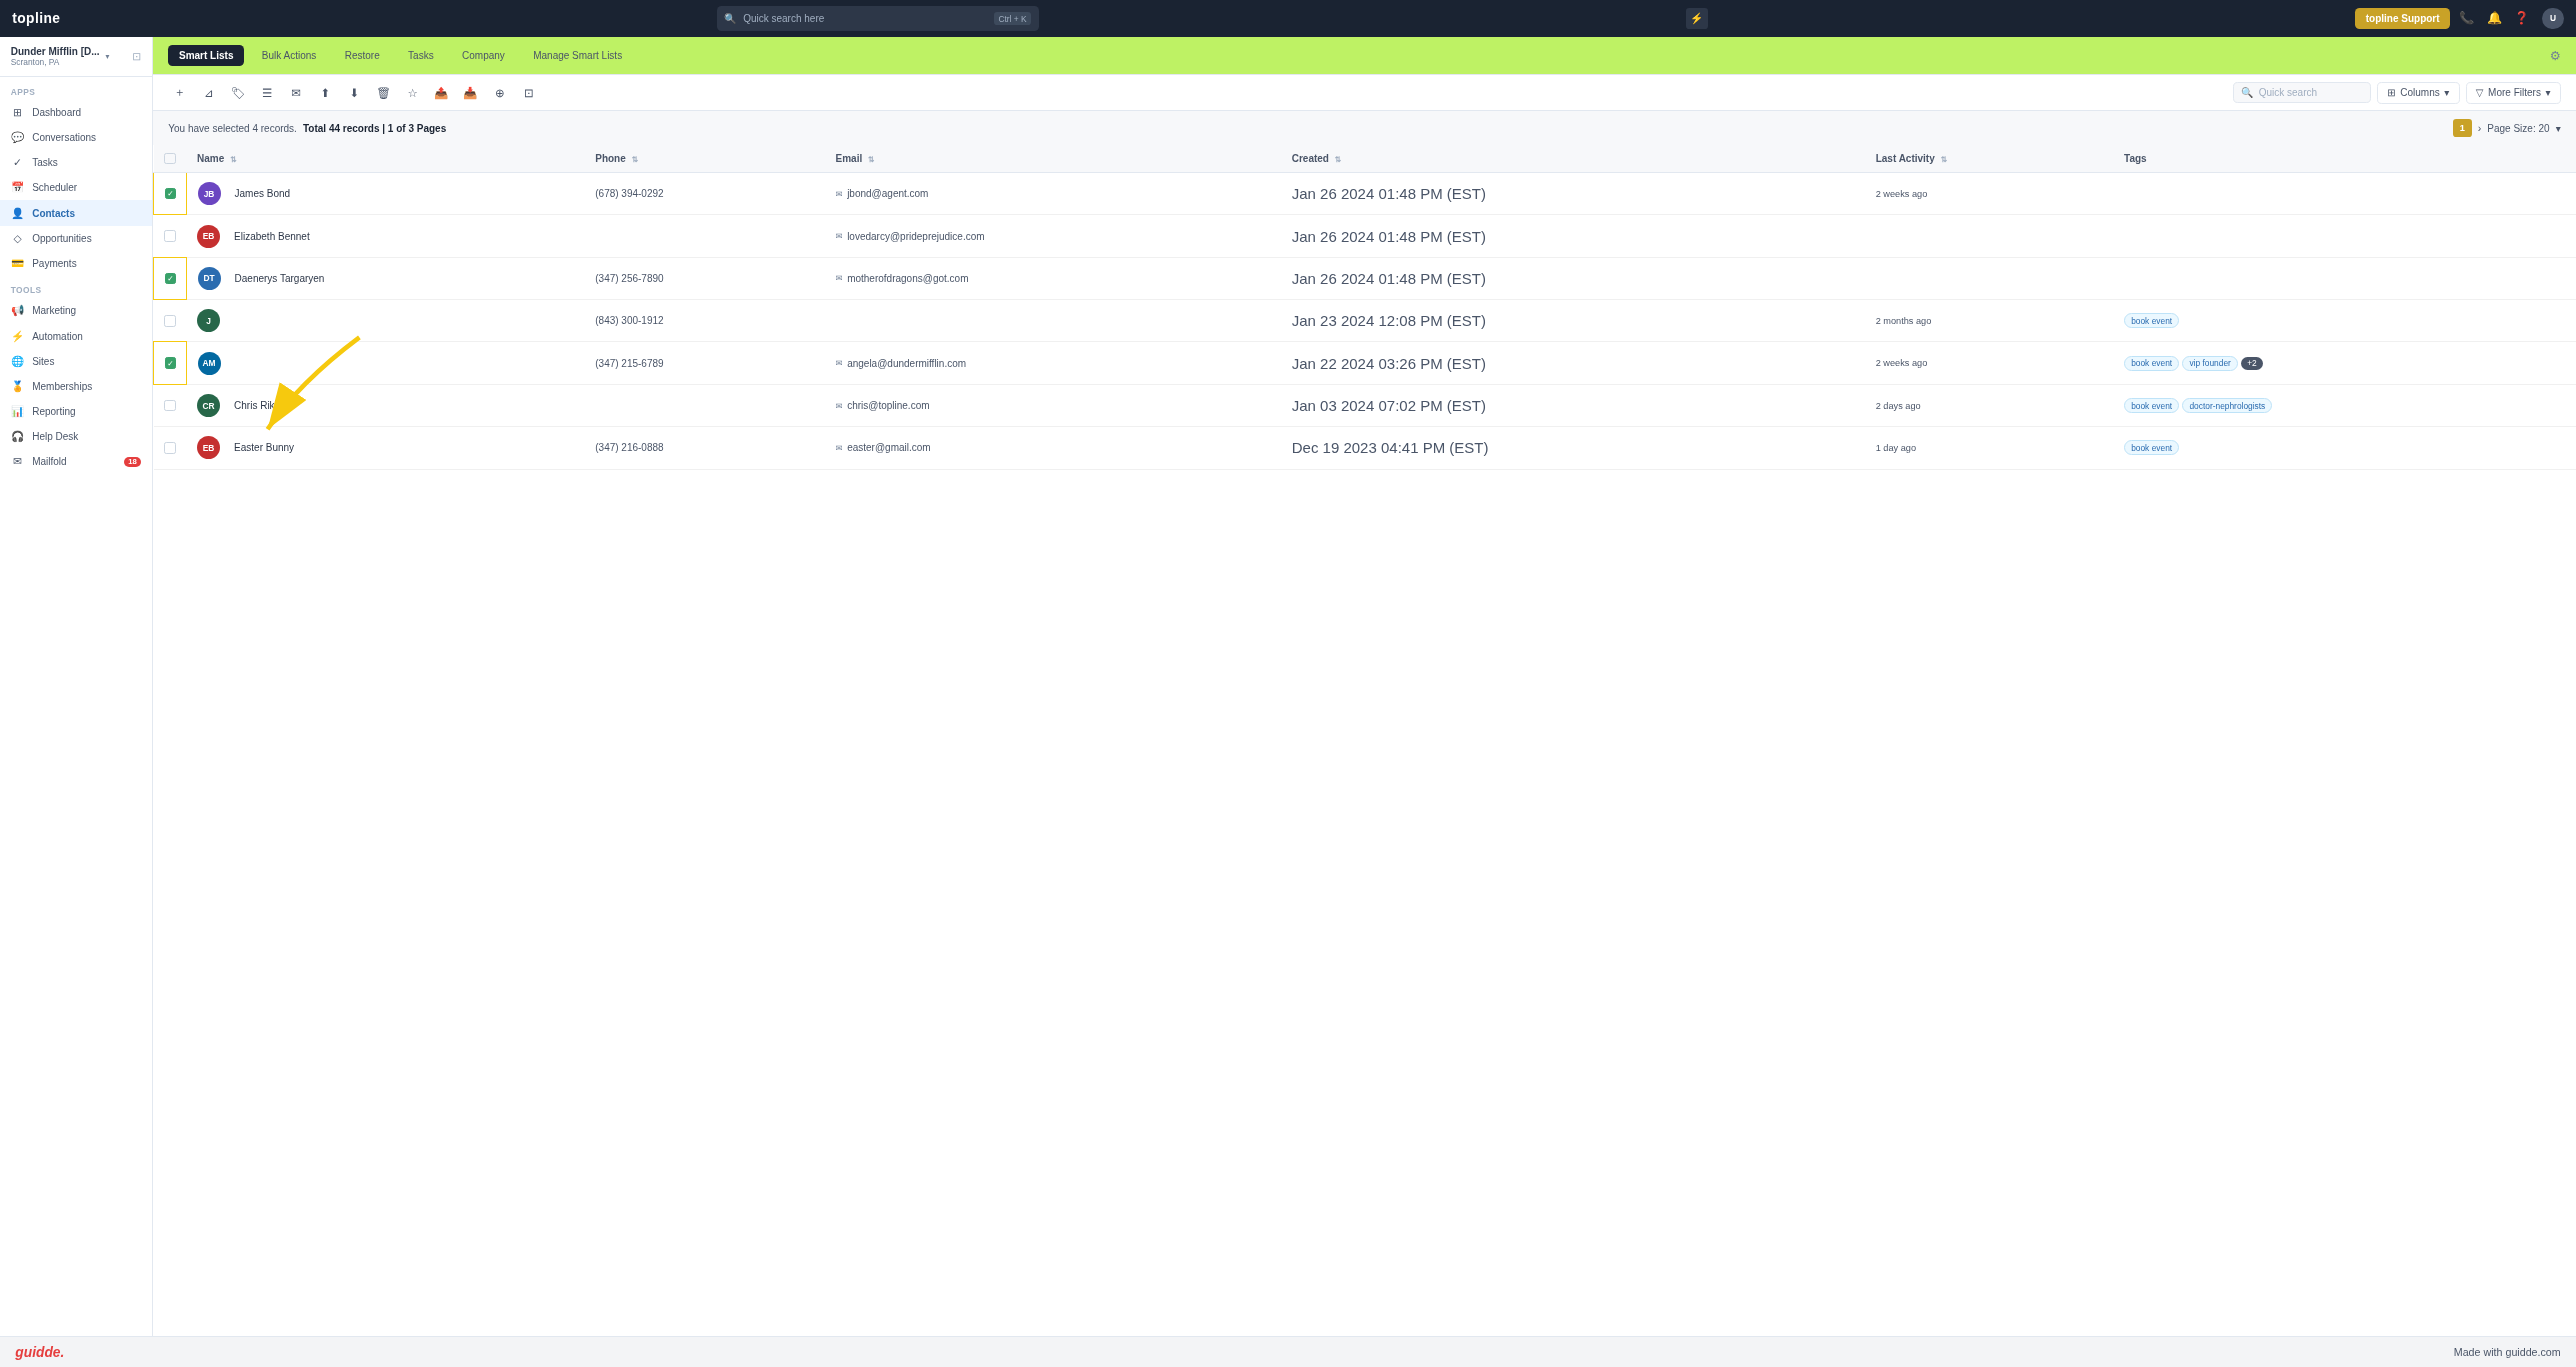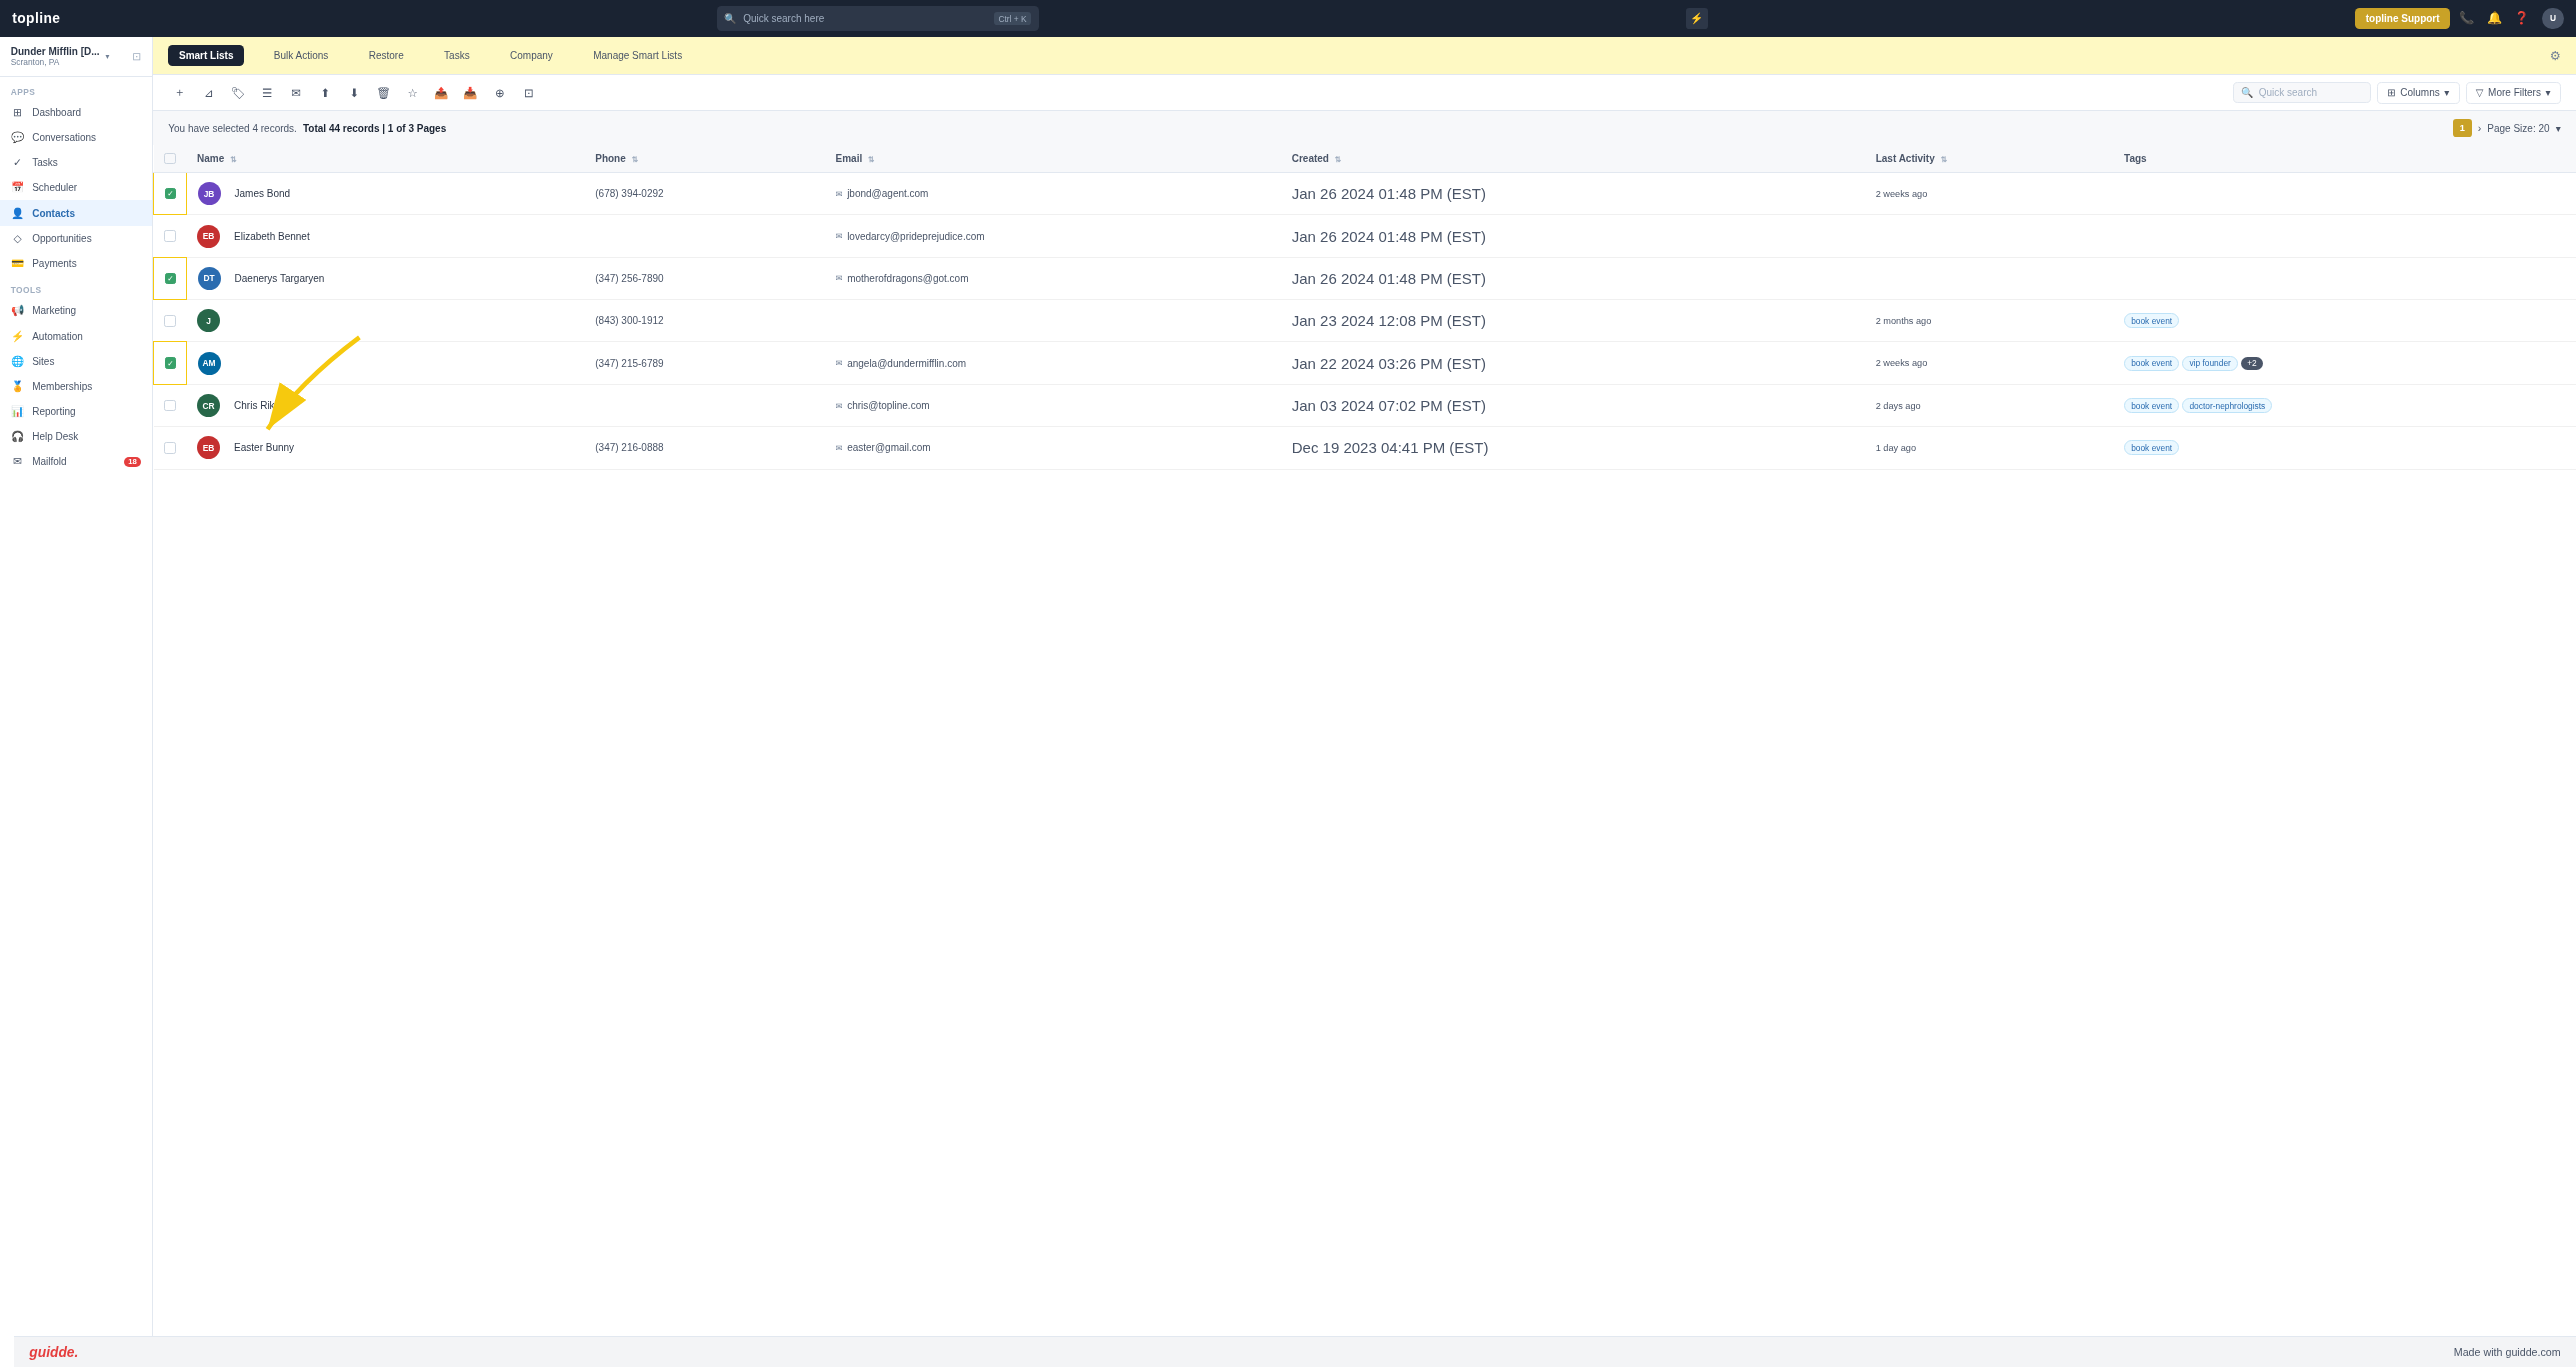--- a/index.html
+++ b/index.html
@@ -163,26 +163,26 @@
     .main-content {
       flex: 1;
       display: flex;
       flex-direction: column;
       overflow: hidden;
       background: #f7f8fa;
     }
 
     
     .sub-nav {
-      background: #fef9c3;
+      background: #bef264;
       border-bottom: 0.8px solid #e2e8f0;
       padding: 7.7px 15.3px;
       display: flex;
       align-items: center;
-      gap: 19px;
+      gap: 7px;
     }
     .sub-nav-btn {
       padding: 5.4px 10.7px;
       border-radius: 4.6px;
       font-size: 10px;
       cursor: pointer;
       border: none;
       background: transparent;
       color: #4a5568;
       font-weight: 500;
@@ -385,21 +385,21 @@
       background: #38a169;
       border-color: #38a169;
       display: flex; align-items: center; justify-content: center;
       color: white;
       font-size: 7.7px;
     }
 
     
     .footer {
       position: fixed;
-      bottom: 0; left: 14px; right: 0;
+      bottom: 0; left: 0; right: 0;
       background: #f3f4f6;
       border-top: 0.8px solid #e2e8f0;
       height: 31px;
       display: flex;
       align-items: center;
       justify-content: space-between;
       padding: 0 15.3px;
     }
     .footer-logo {
       color: #e53e3e;

